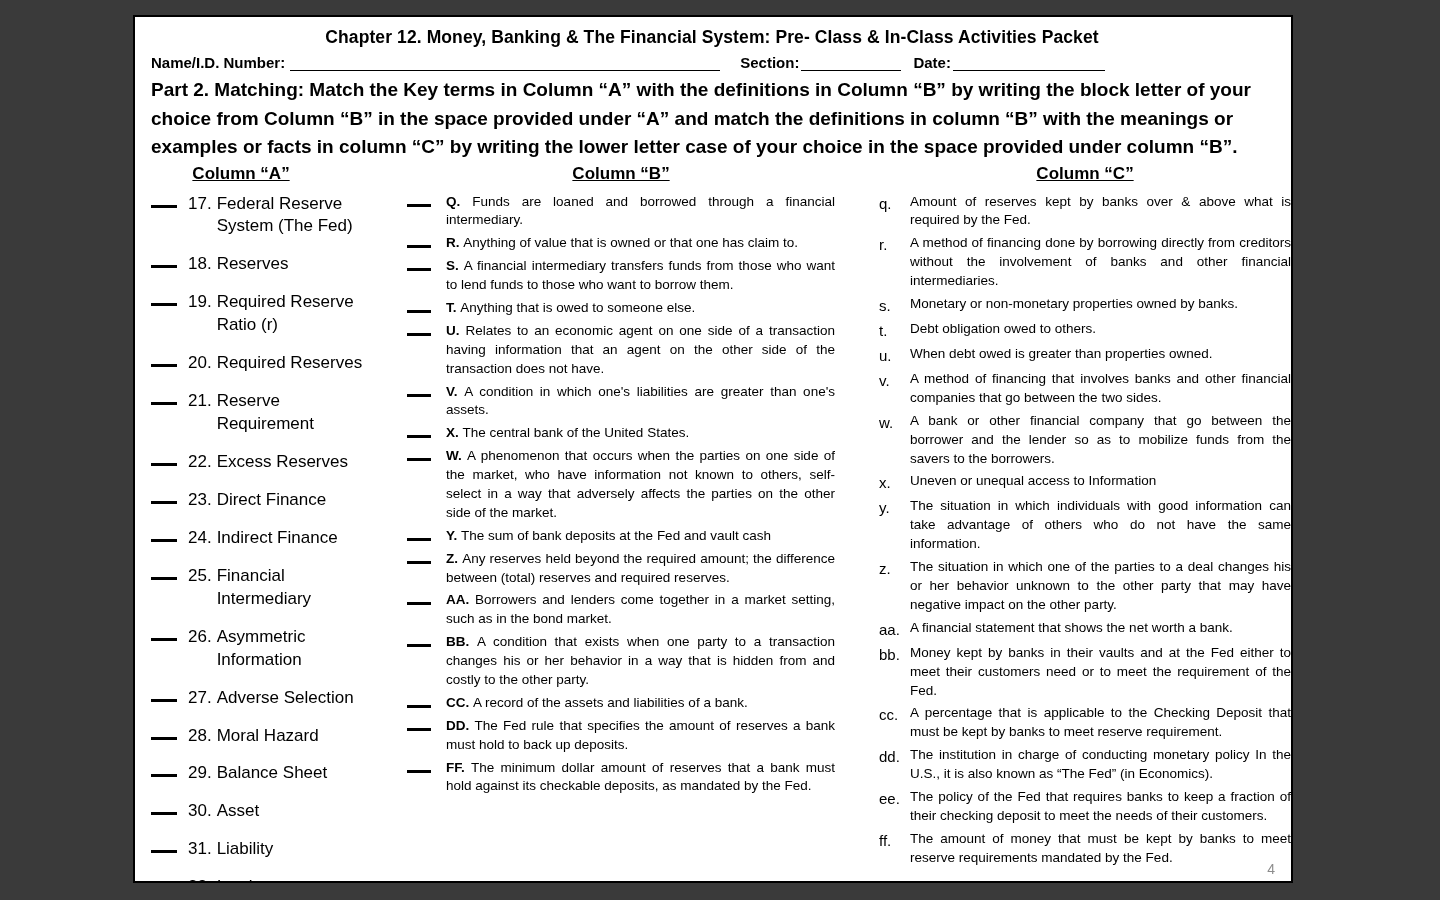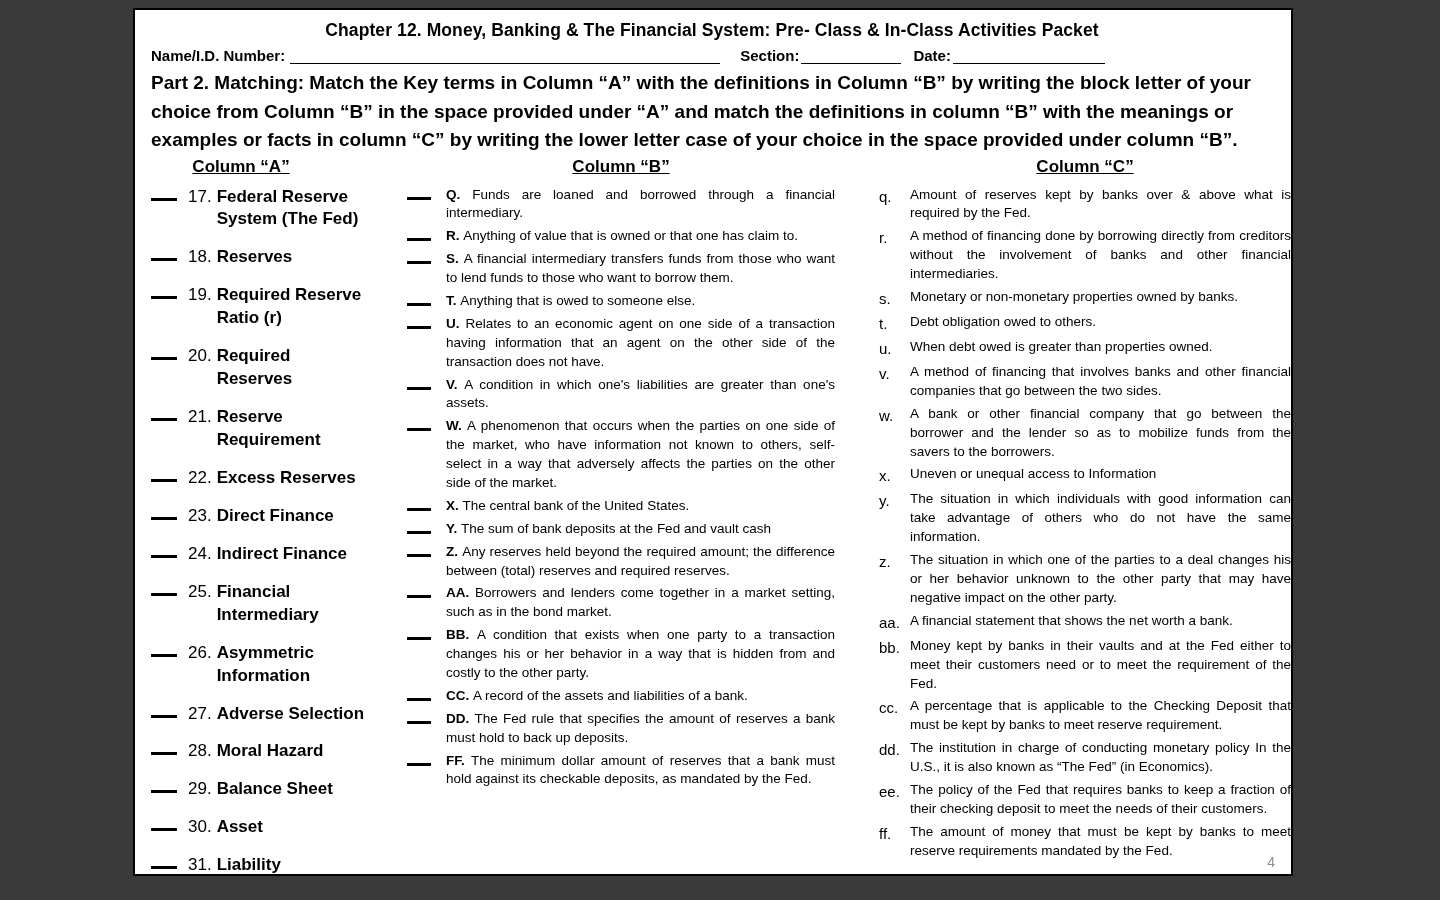--- a/index.html
+++ b/index.html
@@ -8,21 +8,21 @@
     font-family:"Liberation Sans","DejaVu Sans",sans-serif;
     background:#2e2e2e;
     overflow:hidden;
   }
   .viewport {
     width:1440px; height:900px;
     background:#3a3a3a;
     position:relative;
   }
   .page {
-    position:absolute; left:133px; top:8px;
+    position:absolute; left:133px; top:15px;
     width:1160px; height:868px;
     background:#ffffff;
     border:2px solid #000;
     padding:10px 18px 8px 16px;
     overflow:hidden;
   }
   .title {
     text-align:center;
     font-size:17.5px;
     font-weight:bold;
@@ -50,21 +50,21 @@
     font-weight:bold; font-size:17px;
     text-decoration:underline;
     text-align:center;
     margin-bottom:9px;
   }
   .col-a .col-header { width:180px; }
   
   .a-item { display:flex; align-items:flex-start; margin-bottom:15px; font-size:17px; line-height:1.35; }
   .a-blank { width:26px; height:12px; border-bottom:3px solid #000; flex:none; margin-right:11px; margin-top:3px; }
   .a-num  { margin-right:5px; flex:none; }
-  .a-term { font-weight:bold; width:152px; }
+  .a-term { font-weight:normal; width:152px; }
   
   .b-item { display:flex; align-items:flex-start; margin-bottom:4px; font-size:13.5px; line-height:1.4; }
   .b-blank { width:24px; height:10px; border-bottom:3px solid #000; flex:none; margin-right:15px; margin-top:4px; }
   .b-text { text-align:justify; flex:1; }
   .b-letter { font-weight:bold; }
   
   .c-item { display:flex; align-items:flex-start; margin-bottom:4px; font-size:13.5px; line-height:1.4; }
   .c-letter { width:31px; flex:none; font-size:15px; }
   .c-text { text-align:justify; flex:1; }
   .page-number {
@@ -199,25 +199,25 @@
             <div class="b-item">
               <span class="b-blank"></span>
               <p class="b-text"><b class="b-letter">U. </b>Relates to an economic agent on one side of a transaction having information that an agent on the other side of the transaction does not have.</p>
             </div>
             <div class="b-item">
               <span class="b-blank"></span>
               <p class="b-text"><b class="b-letter">V. </b>A condition in which one's liabilities are greater than one's assets.</p>
             </div>
             <div class="b-item">
               <span class="b-blank"></span>
+              <p class="b-text"><b class="b-letter">X. </b>The central bank of the United States.</p>
+            </div>
+            <div class="b-item">
+              <span class="b-blank"></span>
               <p class="b-text"><b class="b-letter">W. </b>A phenomenon that occurs when the parties on one side of the market, who have information not known to others, self-select in a way that adversely affects the parties on the other side of the market.</p>
-            </div>
-            <div class="b-item">
-              <span class="b-blank"></span>
-              <p class="b-text"><b class="b-letter">X. </b>The central bank of the United States.</p>
             </div>
             <div class="b-item">
               <span class="b-blank"></span>
               <p class="b-text"><b class="b-letter">Y. </b>The sum of bank deposits at the Fed and vault cash</p>
             </div>
             <div class="b-item">
               <span class="b-blank"></span>
               <p class="b-text"><b class="b-letter">Z. </b>Any reserves held beyond the required amount; the difference between (total) reserves and required reserves.</p>
             </div>
             <div class="b-item">

